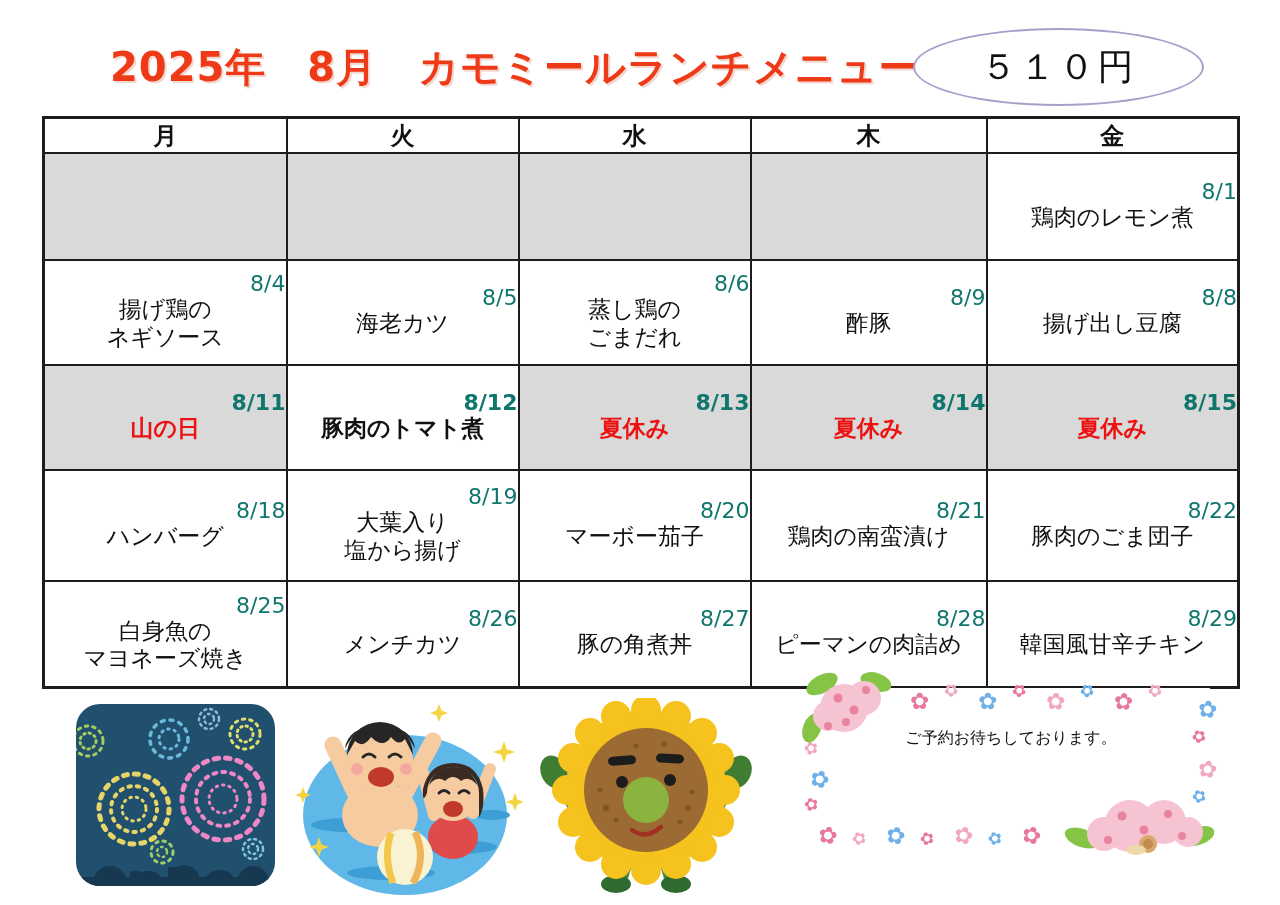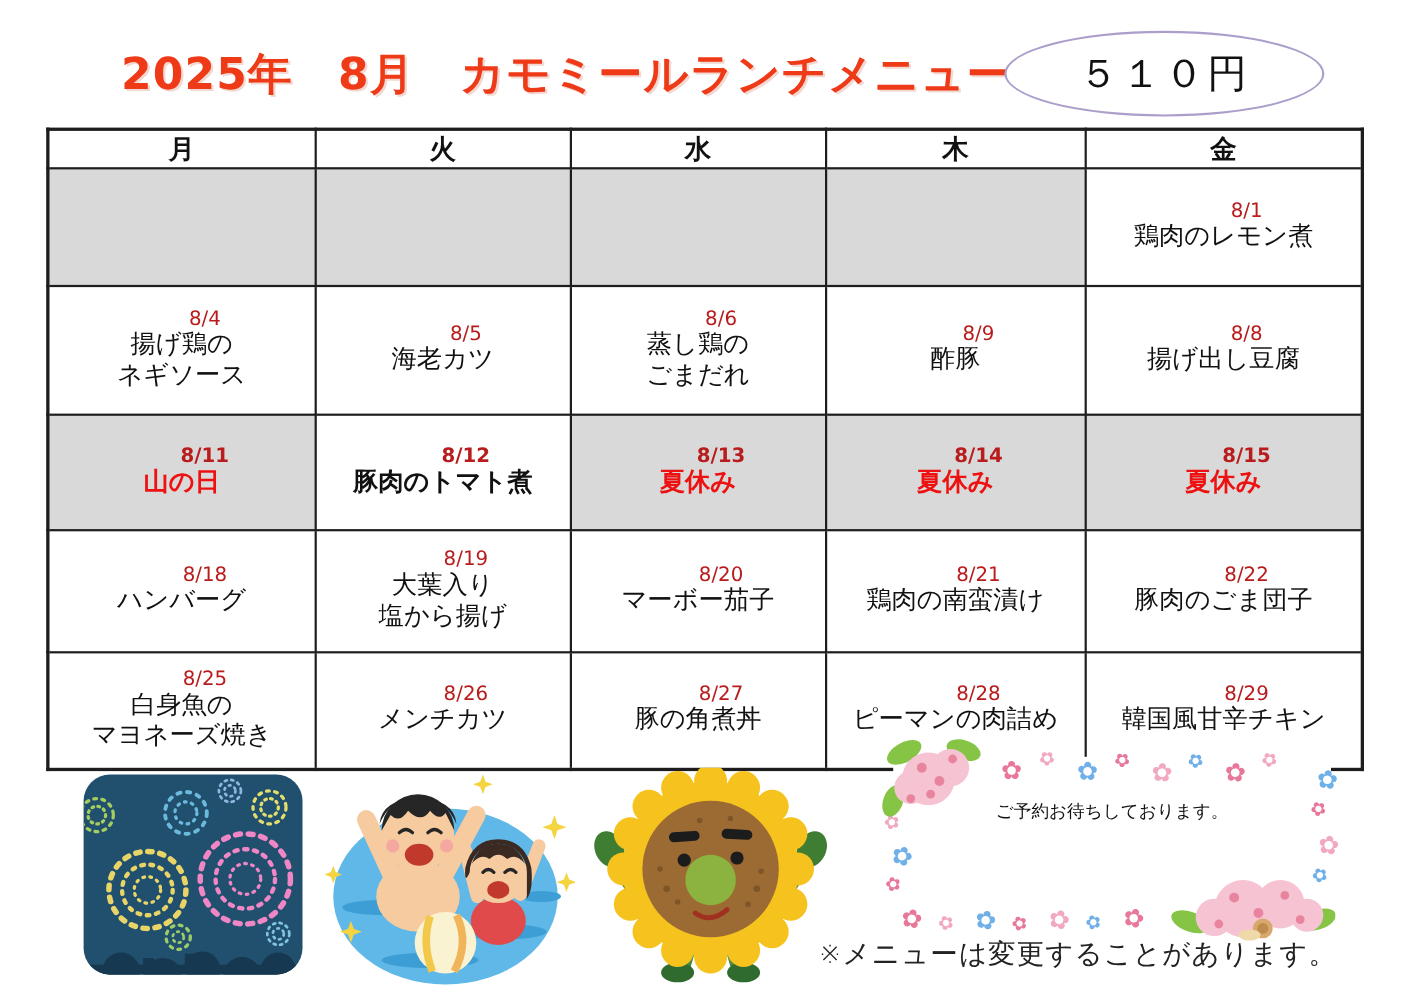--- a/index.html
+++ b/index.html
@@ -22,21 +22,21 @@
   
   table.cal{
     position:absolute;left:42px;top:116px;width:1195px;
     border-collapse:collapse;table-layout:fixed;
     border:3px solid #1d1d1d;
   }
   table.cal th,table.cal td{border:2px solid #1d1d1d;padding:0;}
   table.cal th{height:33px;font-size:24px;font-weight:600;background:#fff;text-align:center;}
   td.gray{background:#d9d9d9;}
   .cell{display:flex;flex-direction:column;height:100%;}
-  .cell .date{font-size:18px;padding:7px 0 0 42px;text-align:center;color:#b91c1c;}
+  .cell .date{font-size:22px;padding:7px 0 0 42px;text-align:right;color:#0f766e;}
   .cell .menu{
     flex:1;display:flex;align-items:center;justify-content:center;
     text-align:center;font-size:23px;line-height:1.18;white-space:pre-line;
     padding:0 4px 10px 4px;color:#111;
   }
   td.red .menu{color:#ee1111;}
 
   
   .illus{position:absolute;}
   #fireworks{left:72px;top:699px;}
@@ -111,21 +111,21 @@
               <div class="menu"></div>
             </div>
           </td>
           <td>
             <div class="cell">
               <div class="date">8/1</div>
               <div class="menu">鶏肉のレモン煮</div>
             </div>
           </td>
         </tr>
-        <tr style="height: 117px;">
+        <tr style="height: 105px;">
           <td>
             <div class="cell">
               <div class="date">8/4</div>
               <div class="menu">揚げ鶏の
 ネギソース</div>
             </div>
           </td>
           <td>
             <div class="cell">
               <div class="date">8/5</div>
@@ -478,15 +478,14 @@
           <circle cx="84" cy="52" r="5" fill="#c08c4e"></circle>
         <ellipse cx="72" cy="58" rx="10" ry="5" fill="#f0d9a8"></ellipse>
       </g>
     </svg>
 
     <div class="contact-lines">
       <div class="l1">ご予約お待ちしております。</div>
     </div>
   </div>
 
-  <div class="footer-note">※メニューは変更することがあります。</div>
 
 </div>
 
 </body></html>

